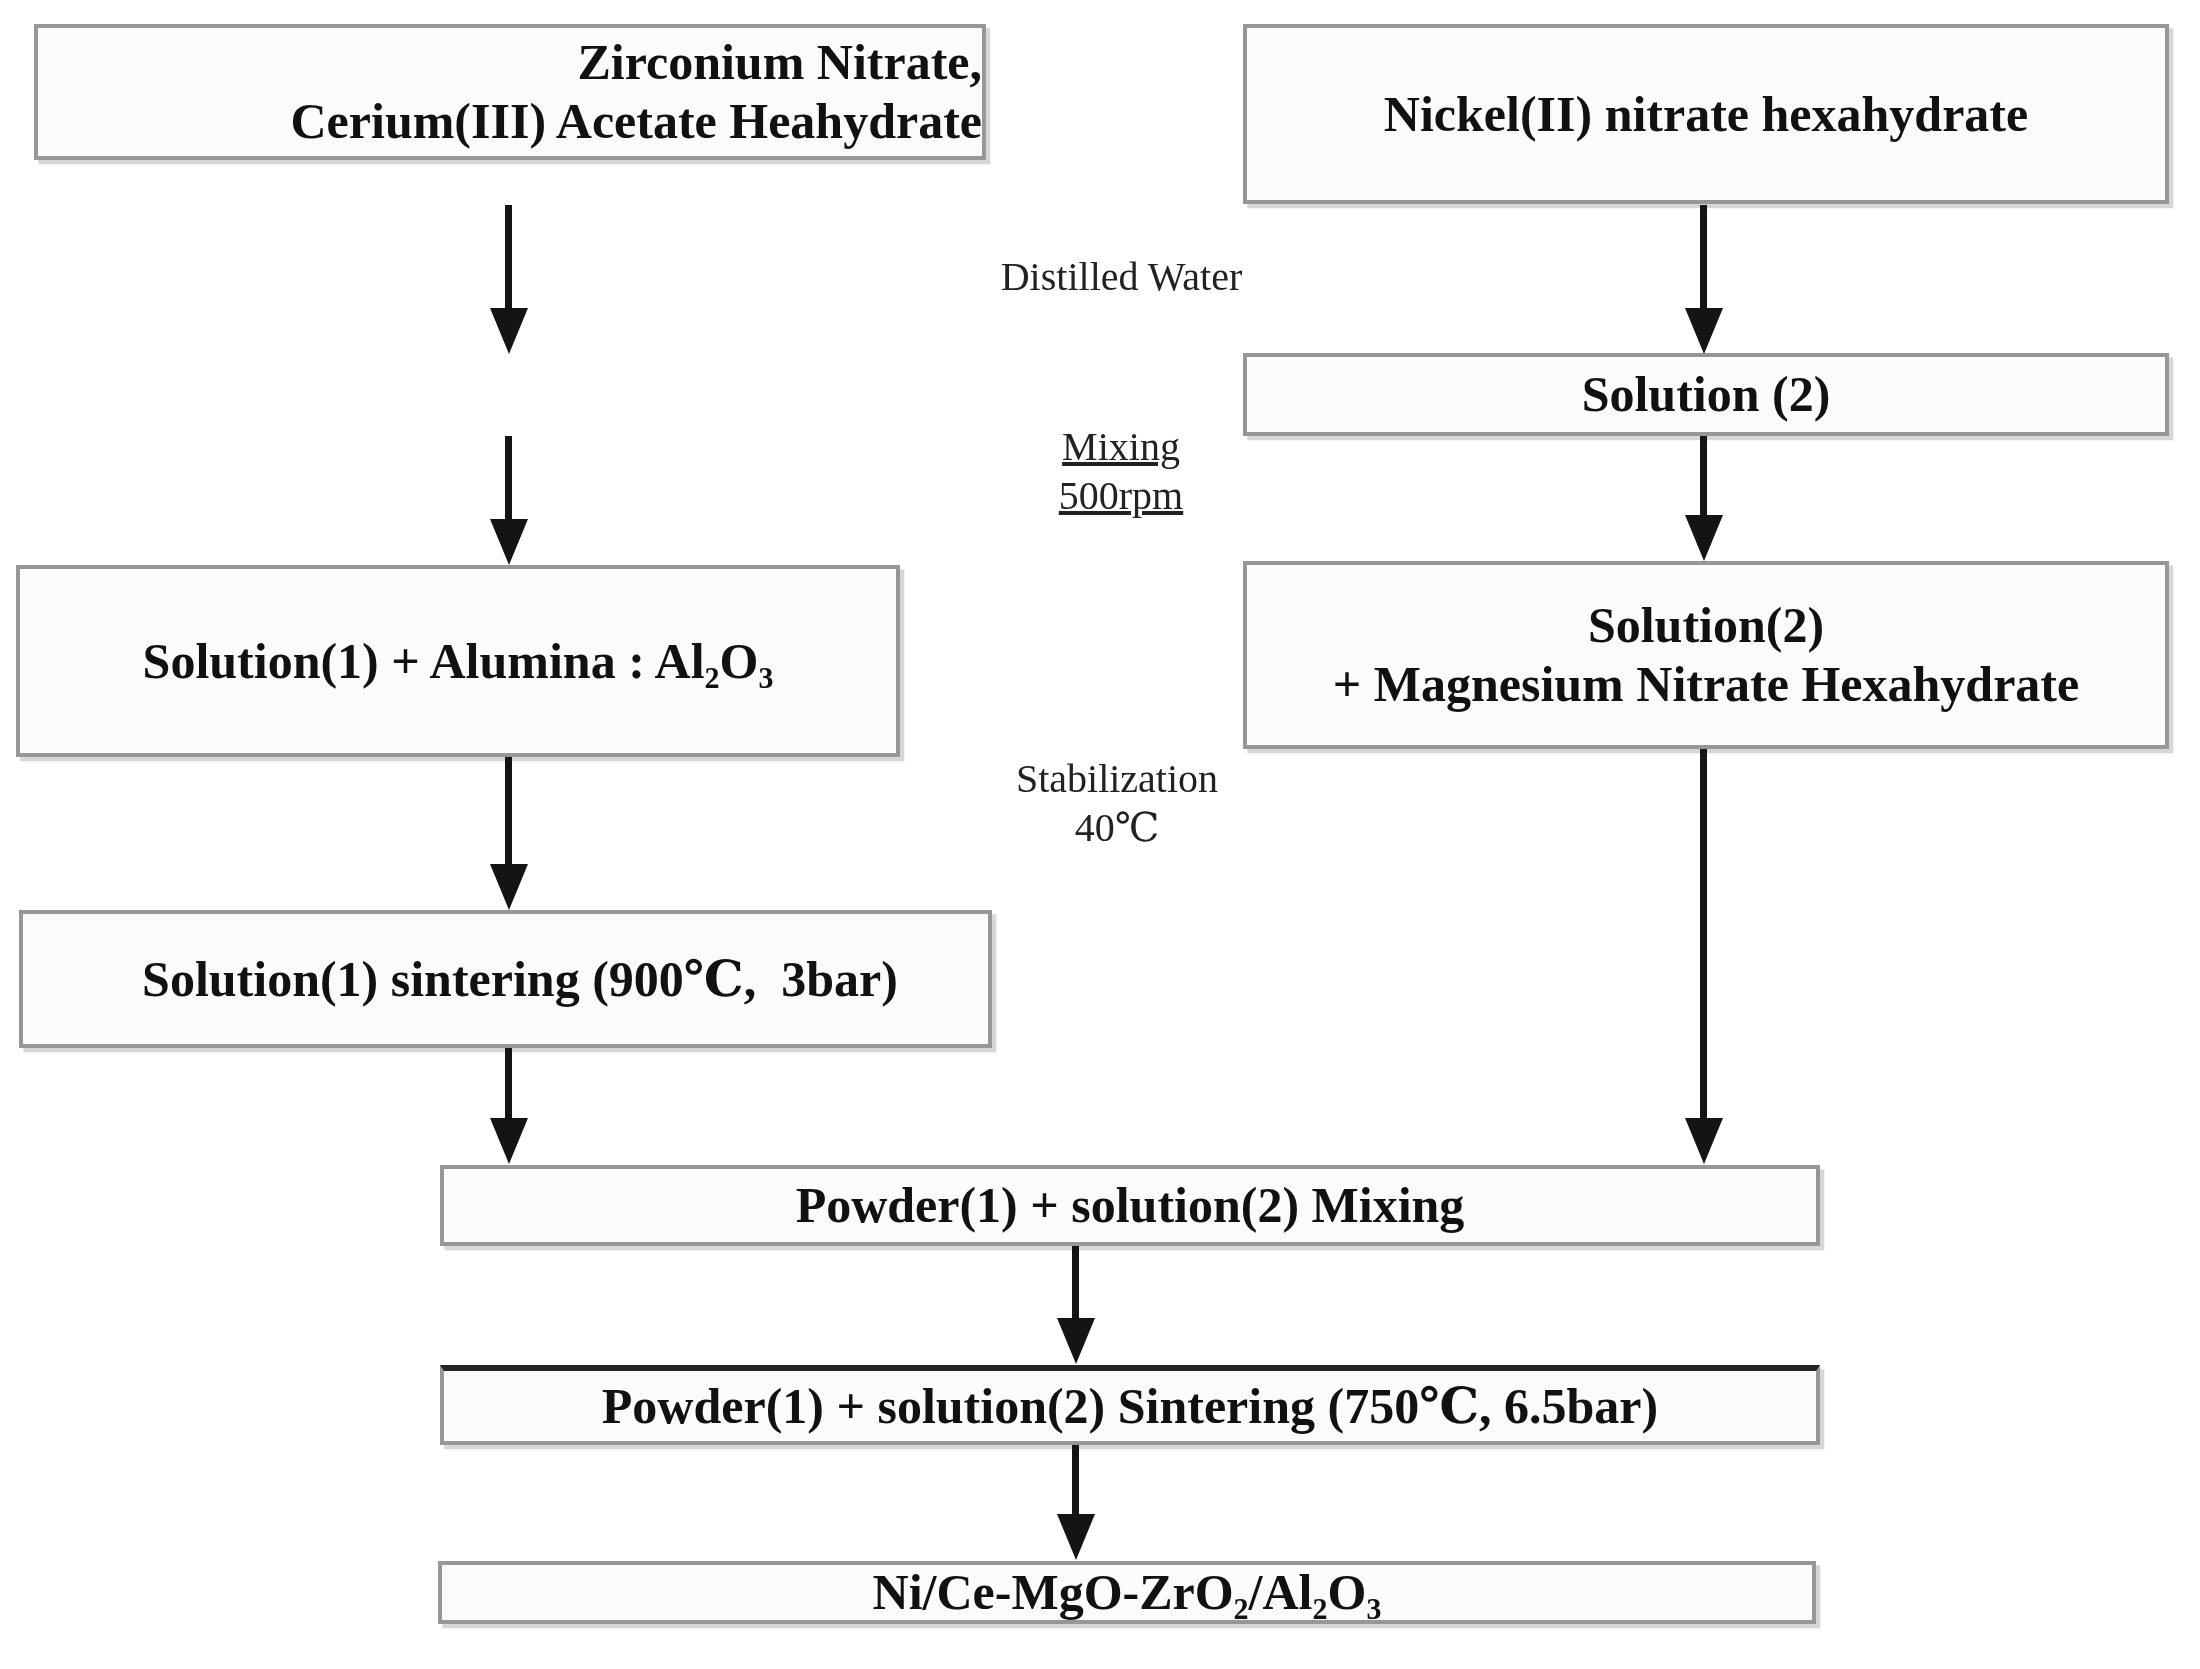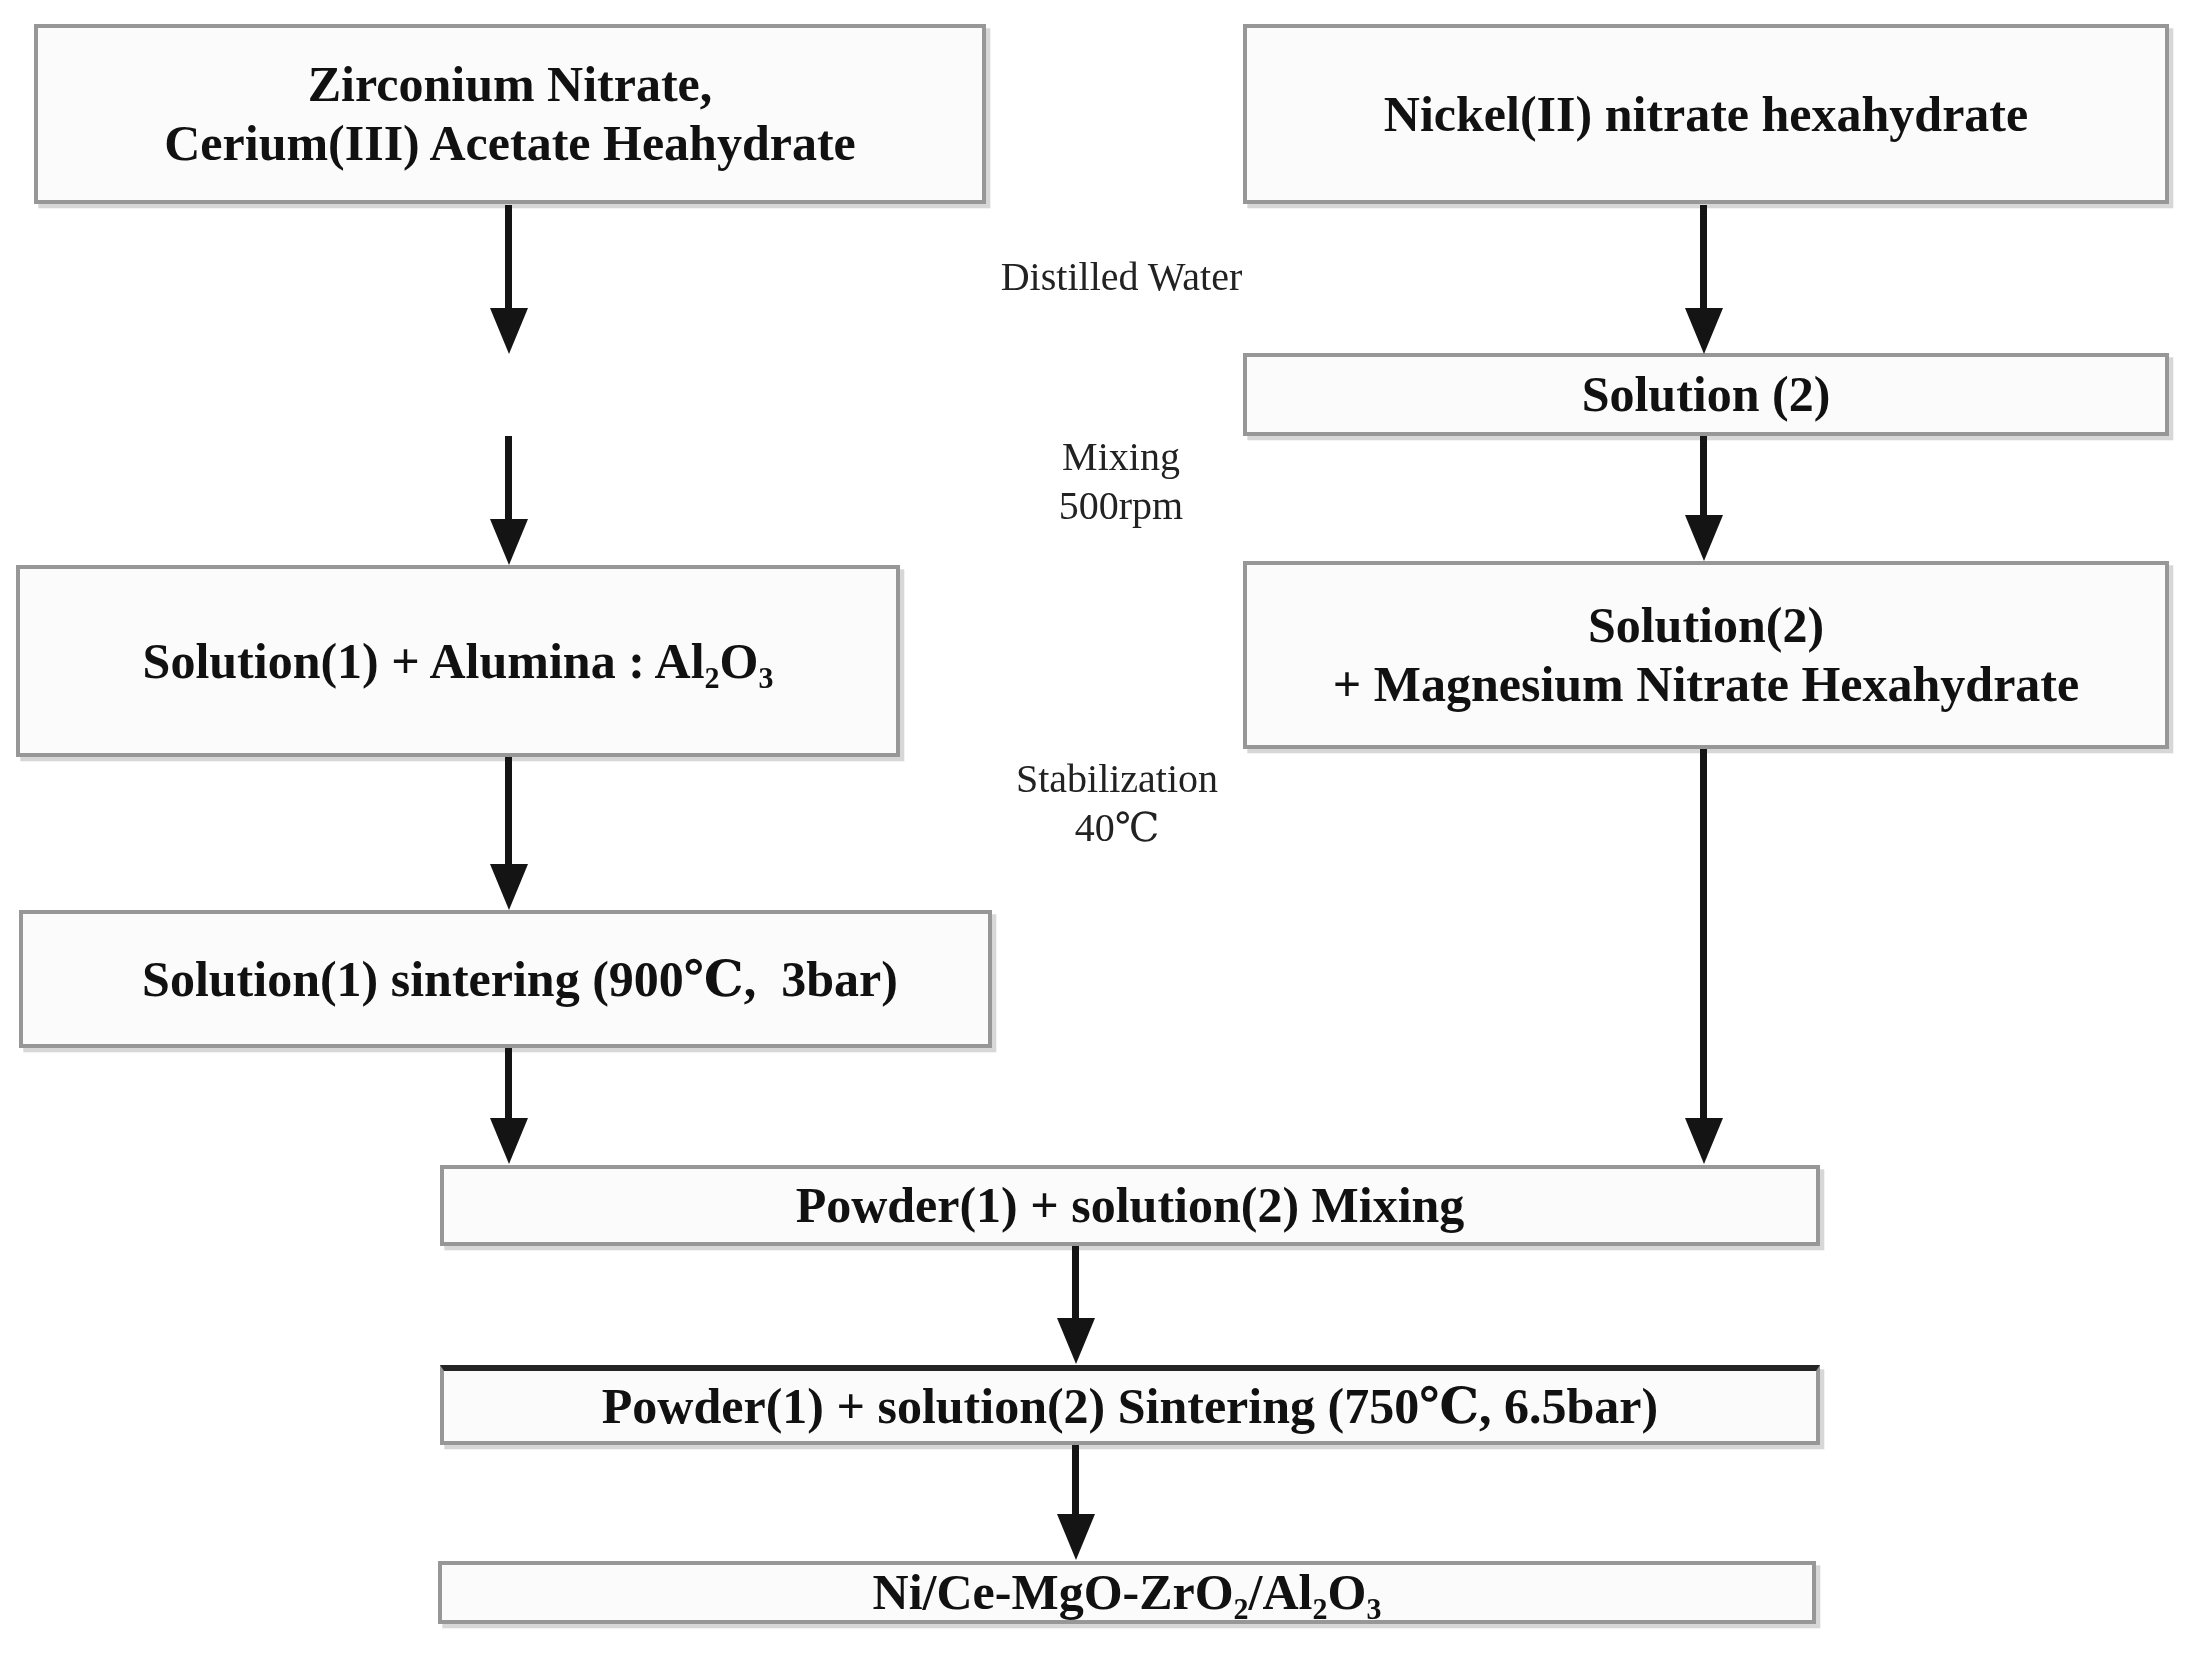--- a/index.html
+++ b/index.html
@@ -54,21 +54,21 @@
     border-left:19.7px solid transparent;
     border-right:19.7px solid transparent;
     border-top:46px solid var(--arrow);
   }
 </style>
 </head>
 <body>
 
 <div class="stage">
 
-  <div class="node" style="left:34px;top:24px;width:952px;height:180px;">
+  <div class="node" style="left:34px;top:24px;width:952px;height:136px;align-items:flex-end;">
     <div class="line">Zirconium Nitrate,</div>
     <div class="line">Cerium(III) Acetate Heahydrate</div>
   </div>
 
 
   <div class="node" style="left:16px;top:565px;width:884px;height:192px;">
     <div class="line">Solution(1) + Alumina : Al₂O₃</div>
   </div>
 
   <div class="node" style="left:19px;top:910px;width:973px;height:138px;padding-left:29px;">
@@ -97,21 +97,21 @@
   </div>
 
   <div class="node" style="left:438px;top:1561px;width:1378px;height:63px;">
     <div class="line">Ni/Ce-MgO-ZrO₂/Al₂O₃</div>
   </div>
 
   <div class="flow-label" style="left:873px;top:253px;width:497px;">
     <div>Distilled Water</div>
   </div>
 
-  <div class="flow-label" style="left:907px;top:433px;width:428px;">
+  <div class="flow-label" style="left:907px;top:423px;width:428px;text-decoration:underline;">
     <div>Mixing</div>
     <div>500rpm</div>
   </div>
 
   <div class="flow-label" style="left:903px;top:755px;width:428px;">
     <div>Stabilization</div>
     <div>40℃</div>
   </div>
 
   <div class="arrow" style="left:489px;top:205px;height:149px;">

